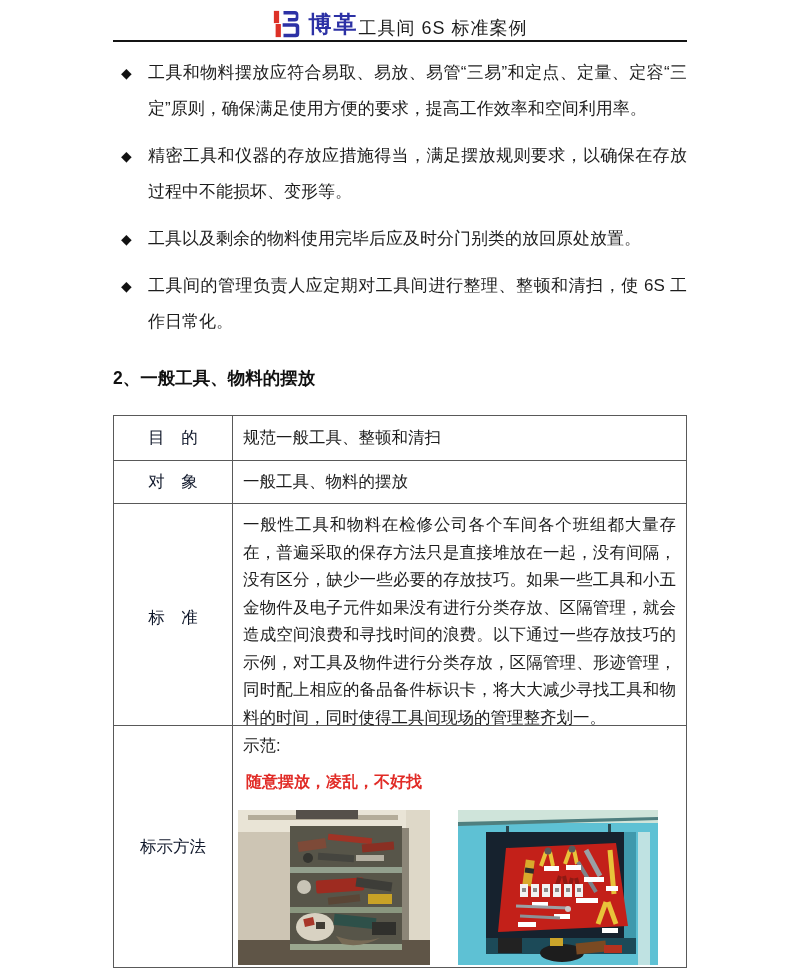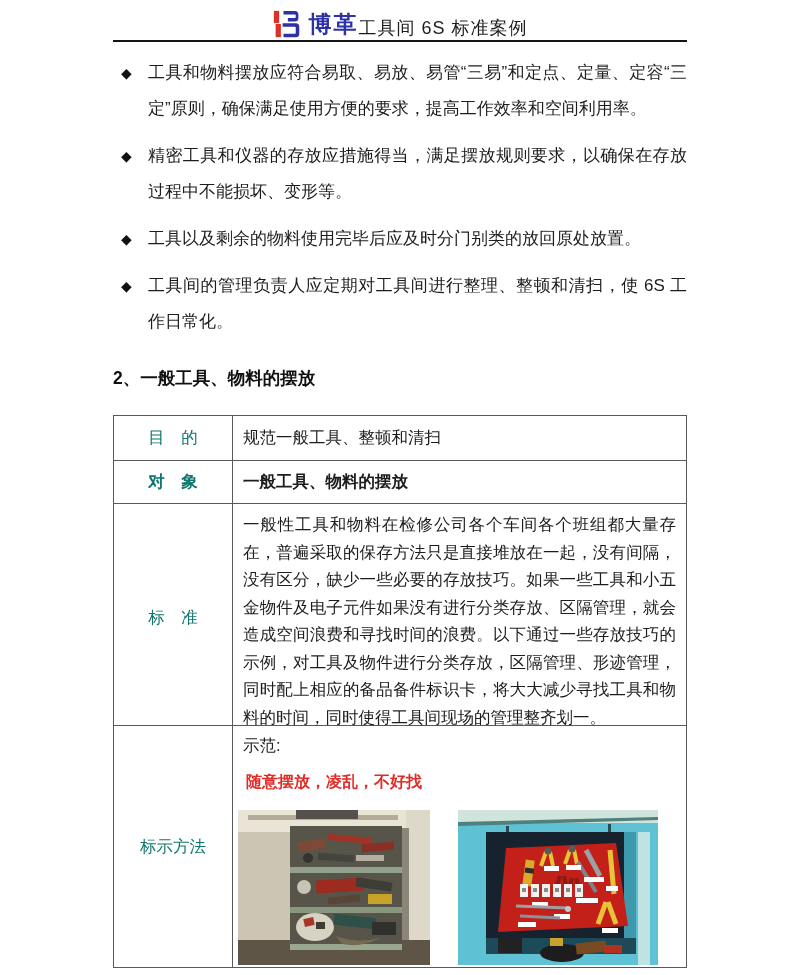--- a/index.html
+++ b/index.html
@@ -36,24 +36,24 @@
   .section-heading {
     margin:26px 113px 0 113px; font-size:17.5px; font-weight:bold; color:#111;
   }
 
   
   .spec-table { margin:25px 113px 0 113px; width:574px; border:1px solid #595959; }
   .t-row { display:grid; grid-template-columns:119px 1fr; border-top:1px solid #595959; }
   .t-row:first-child { border-top:none; }
   .t-label {
     border-right:1px solid #595959; display:flex; align-items:center; justify-content:center;
-    font-size:16.5px; color:#0f766e; text-align:center;
+    font-size:16.5px; color:#0f172a; text-align:center;
   }
   .row-purpose { height:44px; }
-  .row-object  { height:43px;font-weight:bold; }
+  .row-object  { height:43px; }
   .row-standard{ height:222px; }
   .row-method  { height:242px; }
   .t-content-line { display:flex; align-items:center; padding:0 10px; font-size:16.5px; }
   .t-content-par  { padding:7px 10px 0 10px; font-size:16.5px; line-height:27.5px; text-align:justify; }
   .t-content-demo { padding:9px 10px 0 10px; font-size:16.5px; }
 
   .captions { display:flex; margin-top:15px; }
   .cap { font-size:16px; font-weight:600; text-align:center; }
   .cap-left  { width:192px; margin-left:5px; }
   .cap-gap   { width:28px; }

